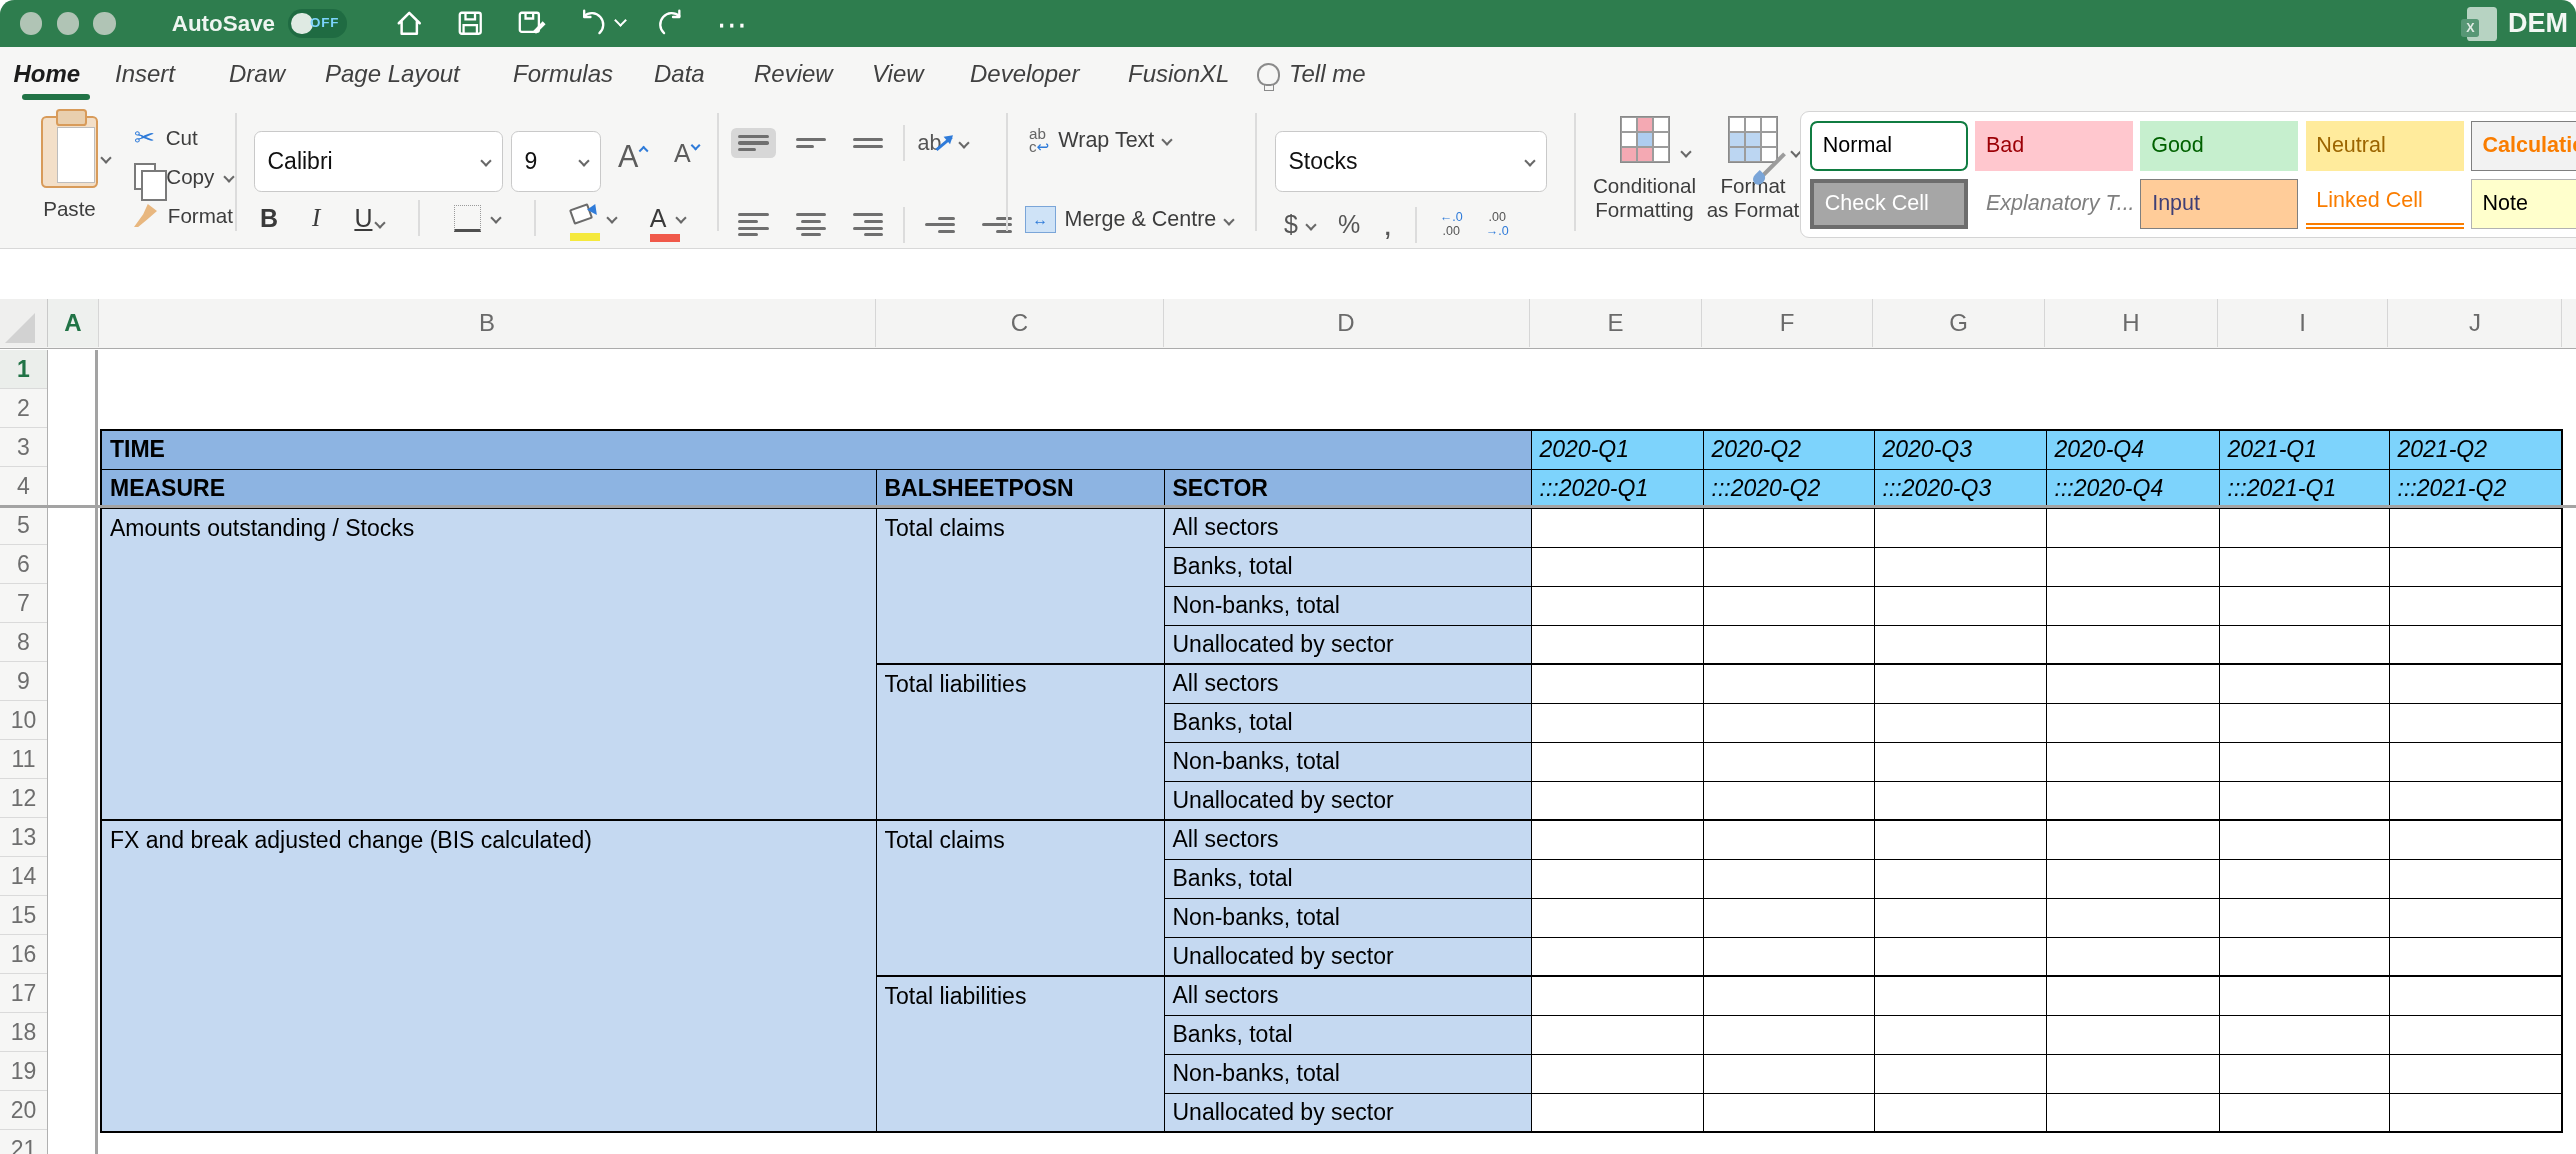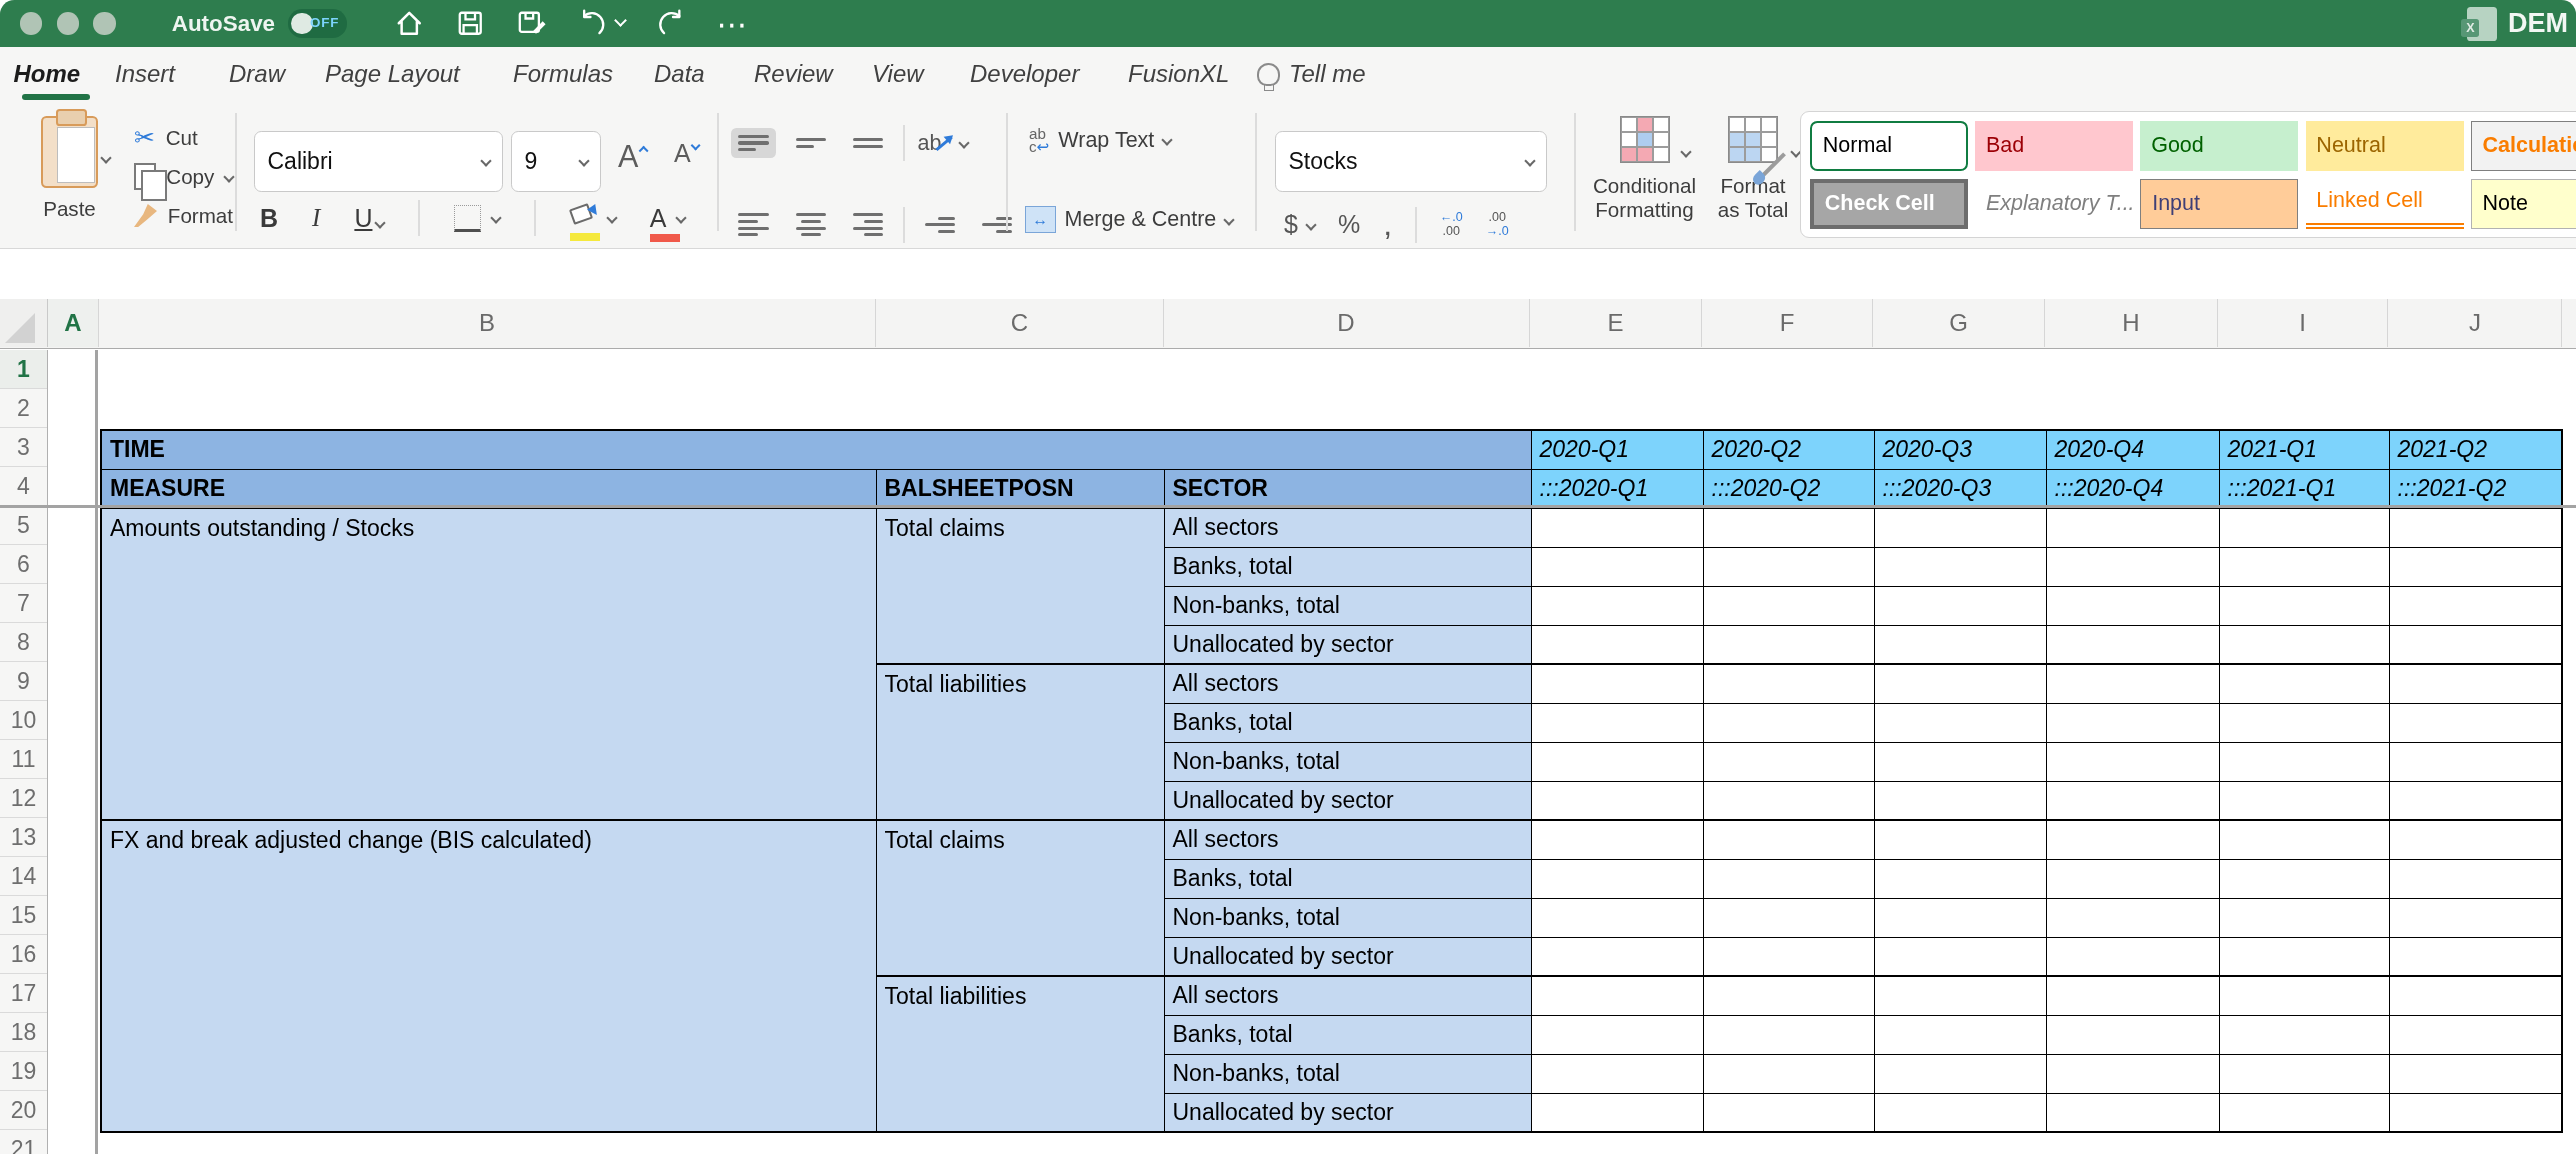--- a/index.html
+++ b/index.html
@@ -112,21 +112,21 @@
   .big-chev { position:absolute; top:32px; }
   .gallery { position:absolute; left:1800px; top:10.8px; width:807px; height:127px; background:#ffffff;
              border:1.3px solid #d4d4d4; border-radius:9px; padding:9px; display:grid;
              grid-template-columns:repeat(5, 158px); grid-auto-rows:50px; gap:8px 7.2px; }
   .chip { display:flex; align-items:center; padding:0 10.8px; font-size:21.5px; background:#fff; color:#000; white-space:nowrap; overflow:hidden; }
   .chip.normal { border:2.2px solid #107C41; border-radius:7.2px; }
   .chip.bad { background:#FFC7CE; color:#9C0006; }
   .chip.good { background:#C6EFCE; color:#006100; }
   .chip.neutral { background:#FFEB9C; color:#9C6500; }
   .chip.calculation { background:#F2F2F2; color:#FA7D00; font-weight:700; border:1.8px solid #7F7F7F; }
-  .chip.checkcell { background:#A6A6A6; color:#ffffff; font-weight:700; border:4.5px solid #6d6d6d; }
+  .chip.checkcell { background:#A6A6A6; color:#ffffff; font-weight:400; border:4.5px solid #6d6d6d; }
   .chip.explanatory { color:#7F7F7F; font-style:italic; }
   .chip.input { background:#FFCC99; color:#3F3F76; border:1.8px solid #7F7F7F; }
   .chip.linked { color:#FA7D00; border-bottom:6.3px double #FA7D00; }
   .chip.note { background:#FFFFCC; border:1.8px solid #B2B2B2; }
 
   
   .formulabar { position:absolute; left:0; top:249px; width:100%; height:50px; background:#ffffff;
                 border-top:0.9px solid #d8d8d8; border-bottom:1.8px solid #c4c4c4; }
   .namebox { position:absolute; left:0; top:0; width:134px; height:100%; border-right:1.3px solid #d0d0d0;
              display:flex; align-items:center; }
@@ -436,21 +436,21 @@
           <span class="ft-b"></span>
             <span class="ft-b"></span>
             <span class="ft-w"></span>
           <span class="ft-b"></span>
             <span class="ft-b"></span>
             <span class="ft-w"></span>
         </div>
         <span class="ft-brush"></span>
         <span class="chev big-chev" style="right:-21.5px"></span>
       </div>
-      <div class="rlabel" style="margin-top:10.8px"><span>Format</span><br><span>as Total</span></div>
+      <div class="rlabel" style="margin-top:10.8px"><span>Format</span><br><span>as Format</span></div>
     </div>
 
     <div class="gallery">
       <div class="chip normal">Normal</div>
       <div class="chip bad">Bad</div>
       <div class="chip good">Good</div>
       <div class="chip neutral">Neutral</div>
       <div class="chip calculation">Calculation</div>
       <div class="chip checkcell">Check Cell</div>
       <div class="chip explanatory">Explanatory T...</div>

